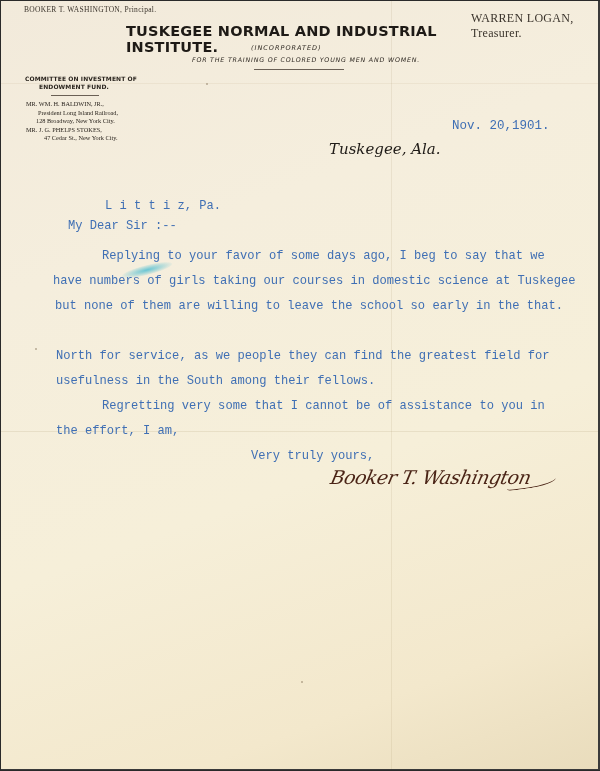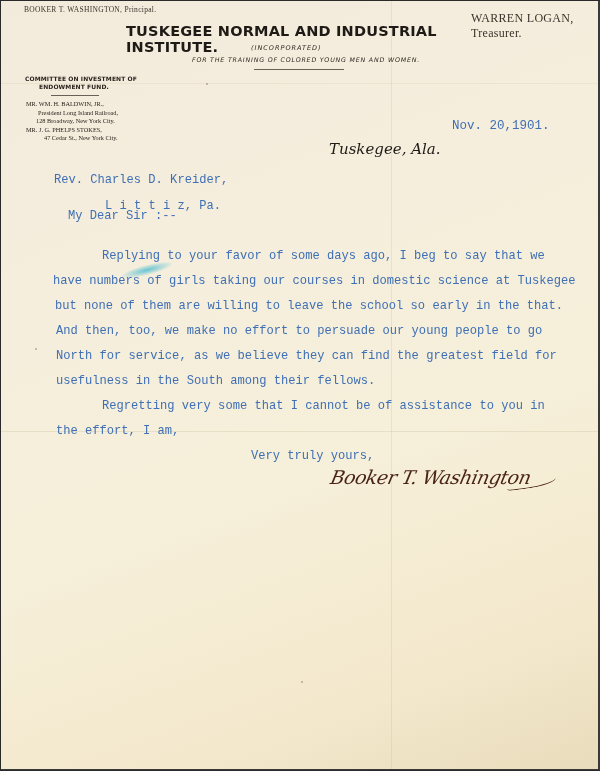--- a/index.html
+++ b/index.html
@@ -85,31 +85,29 @@
     <div>MR. WM. H. BALDWIN, JR.,</div>
     <div class="indent1">President Long Island Railroad,</div>
     <div class="indent2">128 Broadway, New York City.</div>
     <div>MR. J. G. PHELPS STOKES,</div>
     <div class="indent3">47 Cedar St., New York City.</div>
   </div>
 
   <div class="place">Tuskegee, Ala.</div>
   <div class="typed line date">Nov. 20,1901.</div>
 
-  <div class="typed line" style="left:53px; top:172px">Rev. Charles D. Kreider,</div>
   <div class="typed line" style="left:104px; top:198px">L i t t i z, Pa.</div>
-  <div class="typed line" style="left:67px; top:208px">My Dear Sir :--</div>
+  <div class="typed line" style="left:67px; top:218px">My Dear Sir :--</div>
 
   <div class="smudge"></div>
 
   <div class="typed line" style="left:101px; top:248px">Replying to your favor of some days ago, I beg to say that we</div>
   <div class="typed line" style="left:52px; top:273px">have numbers of girls taking our courses in domestic science at Tuskegee</div>
   <div class="typed line" style="left:54px; top:298px">but none of them are willing to leave the school so early in the that.</div>
-  <div class="typed line" style="left:55px; top:323px">And then, too, we make no effort to persuade our young people to go</div>
-  <div class="typed line" style="left:55px; top:348px">North for service, as we believe they can find the greatest field for</div>
+  <div class="typed line" style="left:55px; top:348px">North for service, as we people they can find the greatest field for</div>
   <div class="typed line" style="left:55px; top:373px">usefulness in the South among their fellows.</div>
   <div class="typed line" style="left:101px; top:398px">Regretting very some that I cannot be of assistance to you in</div>
   <div class="typed line" style="left:55px; top:423px">the effort, I am,</div>
 
   <div class="typed line" style="left:250px; top:448px">Very truly yours,</div>
 
   <div class="signature">Booker T. Washington</div>
   <div class="sig-tail"></div>
 
   <div class="speck" style="left:34px; top:347px"></div>

